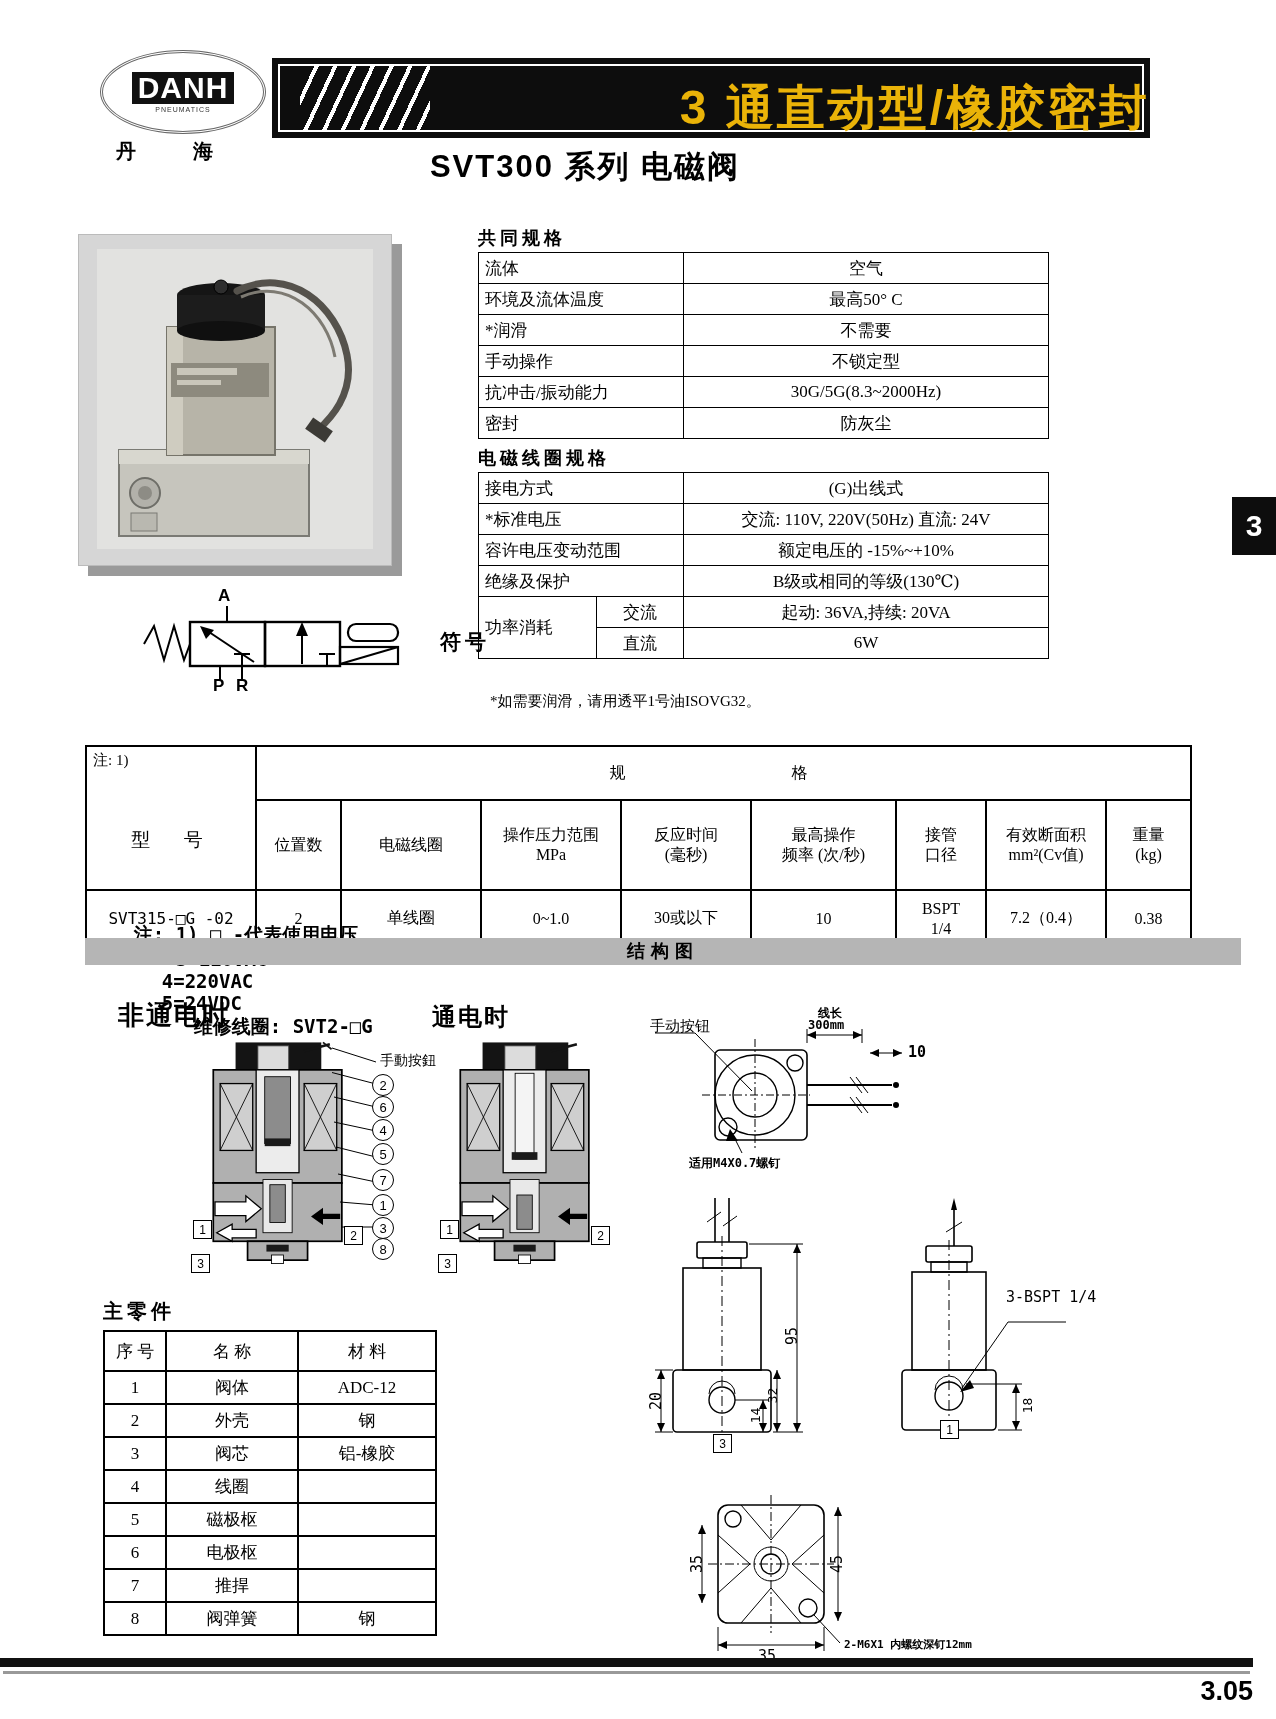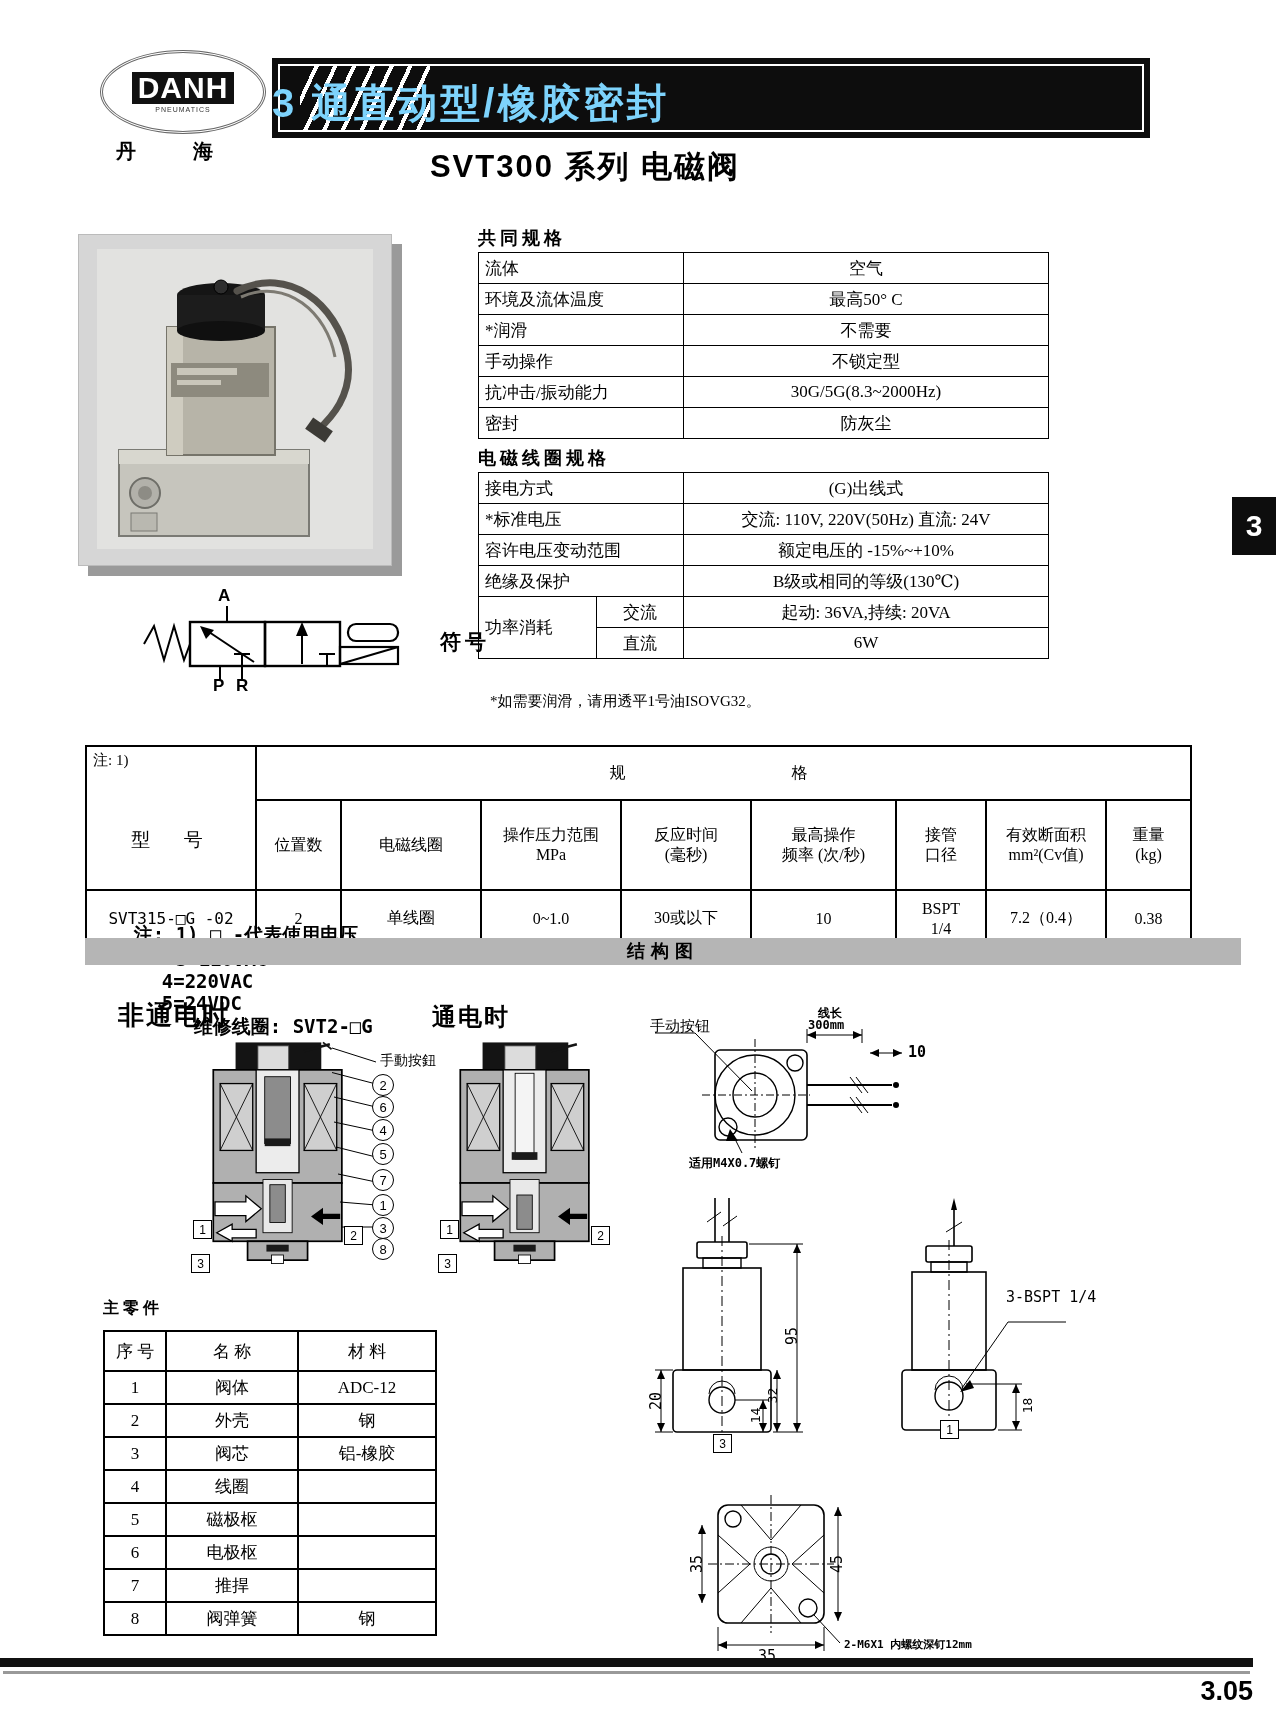--- a/index.html
+++ b/index.html
@@ -13,22 +13,22 @@
   .logo-ellipse{width:160px;height:78px;border:3px double #666;border-radius:50%;
     display:flex;flex-direction:column;align-items:center;justify-content:center;background:#fff;}
   .logo-danh{font-family:"Liberation Sans",sans-serif;font-weight:bold;font-size:30px;letter-spacing:1px;
     background:#111;color:#fff;padding:0 6px;line-height:32px;}
   .logo-sub{font-family:"Liberation Sans",sans-serif;font-size:7px;letter-spacing:1px;color:#333;margin-top:2px;}
   .logo-cn{font-size:20px;letter-spacing:26px;margin-top:4px;padding-left:16px;font-weight:bold;}
   .banner{left:272px;top:58px;width:878px;height:80px;background:#0d0d0d;}
   .banner-inner{position:absolute;left:6px;top:6px;right:6px;bottom:6px;border:2px solid #fff;}
   .banner-stripes{position:absolute;left:28px;top:8px;width:130px;bottom:8px;
      background:repeating-linear-gradient(115deg,transparent 0 13px,#fff 13px 17px);}
-  .banner-text{position:absolute;width:100%;top:18px;text-align:left;color:#7dd3fc;
-     font-family:"Liberation Sans",sans-serif;font-weight:bold;font-size:40px;letter-spacing:3px;}
+  .banner-text{position:absolute;width:100%;top:18px;text-align:right;color:#eab308;
+     font-family:"Liberation Sans",sans-serif;font-weight:bold;font-size:48px;letter-spacing:3px;}
   .page-title{left:0;top:146px;width:1170px;text-align:center;font-family:"Liberation Sans",sans-serif;
      font-weight:bold;font-size:31px;letter-spacing:2px;}
 
   
   .photo{left:78px;top:234px;width:312px;height:330px;background:#d6d6d6;box-shadow:10px 10px 0 #9a9a9a;border:1px solid #bbb;}
 
   
   .spec-head{font-family:"Liberation Sans",sans-serif;font-weight:bold;font-size:18px;letter-spacing:4px;}
   table.spec{border-collapse:collapse;width:570px;table-layout:fixed;}
   table.spec td{border:1.8px solid #000;font-size:17px;height:30px;padding:0 6px;}
@@ -500,21 +500,21 @@
         <line x1="136" y1="132" x2="136" y2="156" stroke="#000"></line>
 
       <line x1="126" y1="120" x2="152" y2="148" stroke="#000"></line>
     </svg>
     <span class="abs dim vdim" style="left:0px;top:60px;">35</span>
     <span class="abs dim vdim" style="left:140px;top:60px;">45</span>
     <span class="abs dim" style="left:70px;top:152px;">35</span>
     <span class="abs cad" style="left:156px;top:142px;font-size:11px;">2-M6X1 内螺纹深钉12mm</span>
   </div>
 
-  <div class="abs spec-head" style="left:103px;top:1298px;font-size:16px;">主零件</div>
+  <div class="abs spec-head" style="left:103px;top:1298px;font-size:20px;">主零件</div>
   <table class="parts abs" style="left:103px;top:1330px;">
     <colgroup>
         <col style="width:62px">
         <col style="width:132px">
         <col style="width:138px">
       </colgroup>
     <tbody>
         <tr>
       <th>序 号</th>
       <th>名 称</th>

